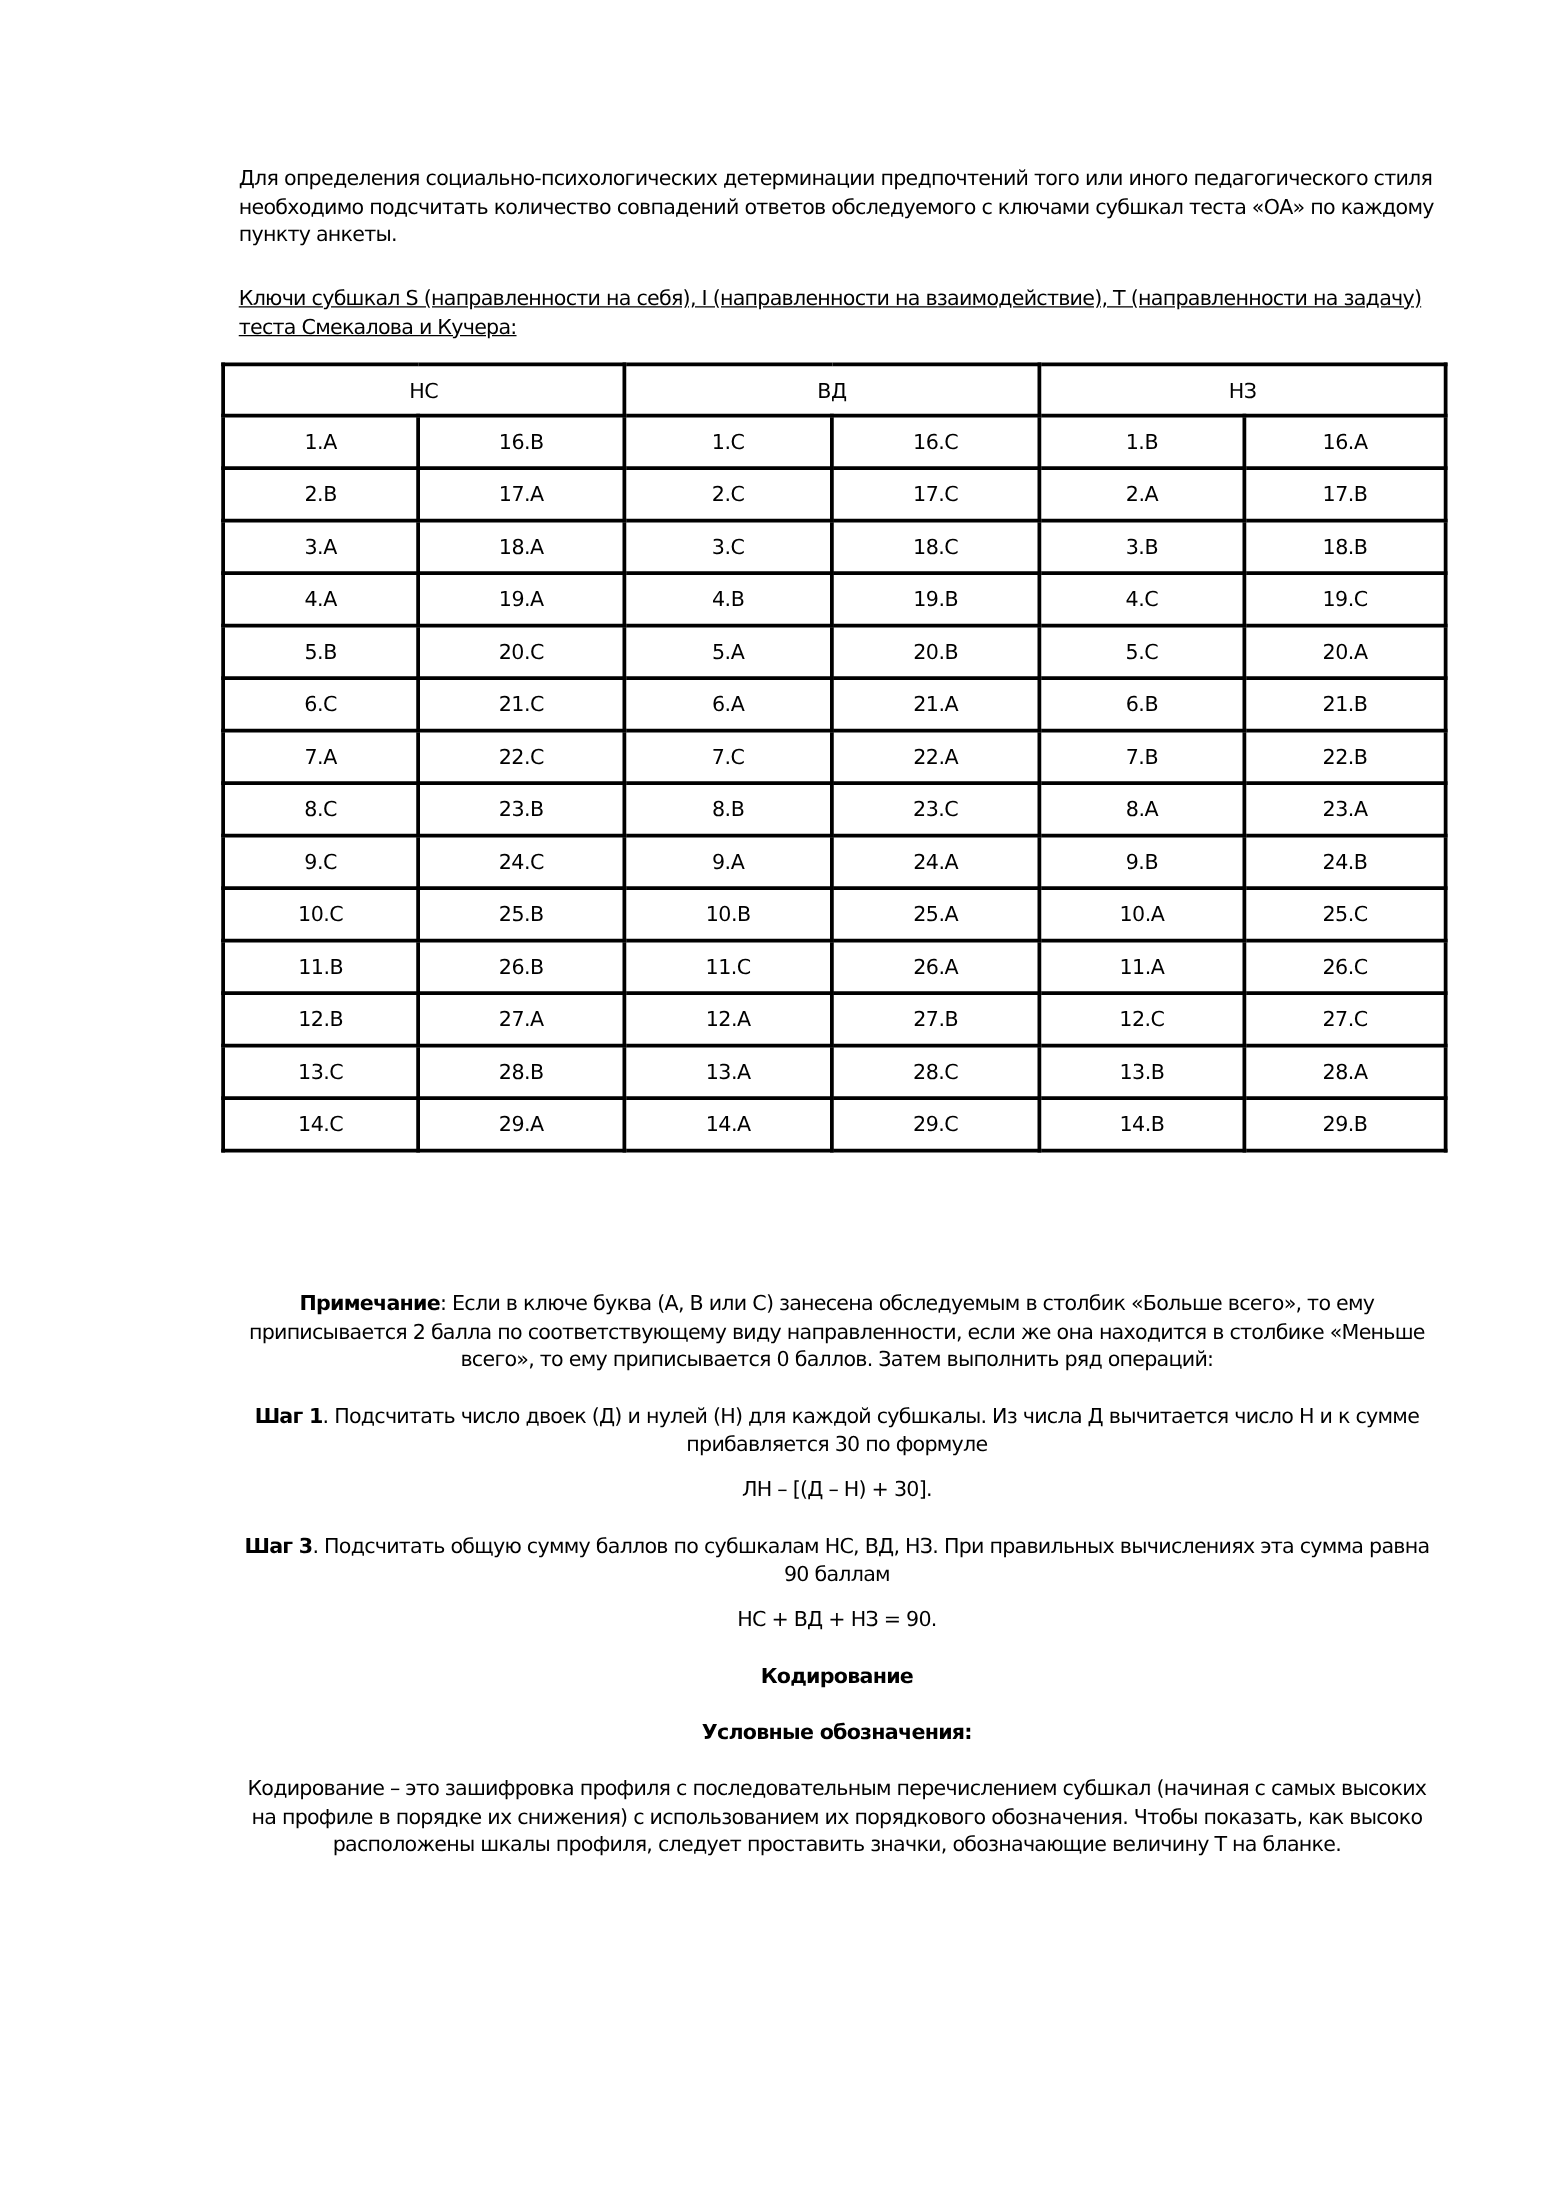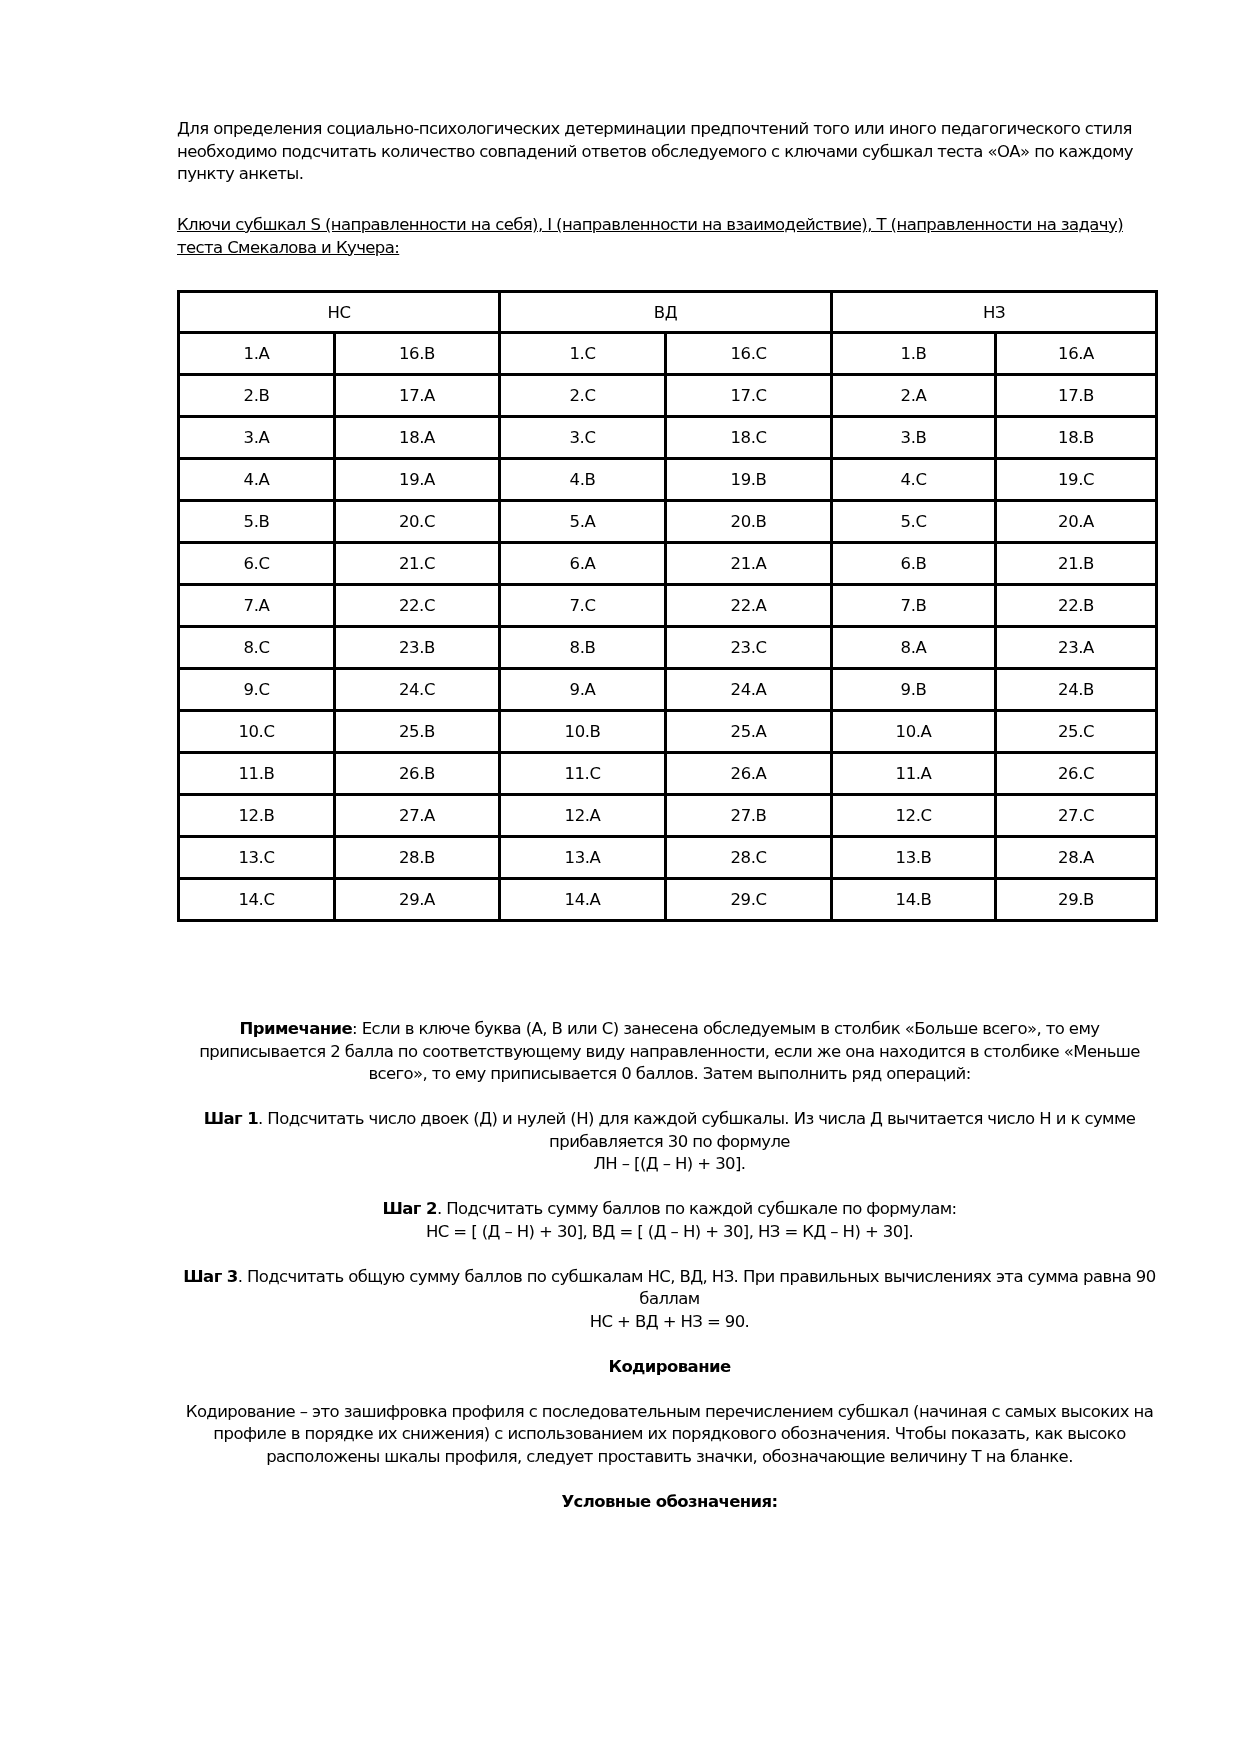--- a/index.html
+++ b/index.html
@@ -2,21 +2,21 @@
 <html><head>
   <meta charset="utf-8">
   <style>
     html, body { margin: 0; padding: 0; background: #ffffff; }
     body {
       width: 1240px; height: 1754px; position: relative; overflow: hidden;
       font-family: "DejaVu Sans", sans-serif; color: #000;
       font-size: 16.5px; letter-spacing: -0.6px;
     }
     .page { position: absolute; left: 177px; top: 118px; width: 985px; }
-    p { margin: 0; line-height: 22.5px; }
+    p { margin: 14px; line-height: 22.5px; }
     .intro { position: absolute; top: 0; left: 0; width: 985px; }
     .keys { position: absolute; top: 96px; left: 0; width: 985px; text-decoration: underline; }
     table.keytable {
       position: absolute; top: 172px; left: 0;
       width: 978px; border-collapse: collapse; table-layout: fixed;
     }
     table.keytable td, table.keytable th {
       border: 3px solid #000; text-align: center; font-weight: normal;
       height: 39px; padding: 0; font-size: 16.5px; letter-spacing: -0.4px;
     }
@@ -174,36 +174,32 @@
   <div class="after">
     <div class="block">
       <p><b>Примечание</b><span>: Если в ключе буква (А, В или С) занесена обследуемым в столбик «Больше всего», то ему приписывается 2 балла по соответствующему виду направленности, если же она находится в столбике «Меньше всего», то ему приписывается 0 баллов. Затем выполнить ряд операций:</span></p>
     </div>
 
     <div class="block">
       <p><b>Шаг 1</b><span>. Подсчитать число двоек (Д) и нулей (Н) для каждой субшкалы. Из числа Д вычитается число Н и к сумме прибавляется 30 по формуле</span></p>
       <p>ЛН – [(Д – Н) + 30].</p>
     </div>
 
-    <div class="block">
-      <p><b>Шаг 2</b><span>. Подсчитать сумму баллов по каждой субшкале по формулам:</span></p>
-      <p>НС = [ (Д – Н) + 30], ВД = [ (Д – Н) + 30], НЗ = КД – Н) + 30].</p>
-    </div>
 
     <div class="block">
       <p><b>Шаг 3</b><span>. Подсчитать общую сумму баллов по субшкалам НС, ВД, НЗ. При правильных вычислениях эта сумма равна 90 баллам</span></p>
       <p>НС + ВД + НЗ = 90.</p>
     </div>
 
 
     <div class="block">
       <p class="heading">Кодирование</p>
     </div>
 
     <div class="block">
+      <p class="heading">Условные обозначения:</p>
+    </div>
+
+    <div class="block">
       <p>Кодирование – это зашифровка профиля с последовательным перечислением субшкал (начиная с самых высоких на профиле в порядке их снижения) с использованием их порядкового обозначения. Чтобы показать, как высоко расположены шкалы профиля, следует проставить значки, обозначающие величину Т на бланке.</p>
-    </div>
-
-    <div class="block">
-      <p class="heading">Условные обозначения:</p>
     </div>
   </div>
 </div>
 
 </body></html>

